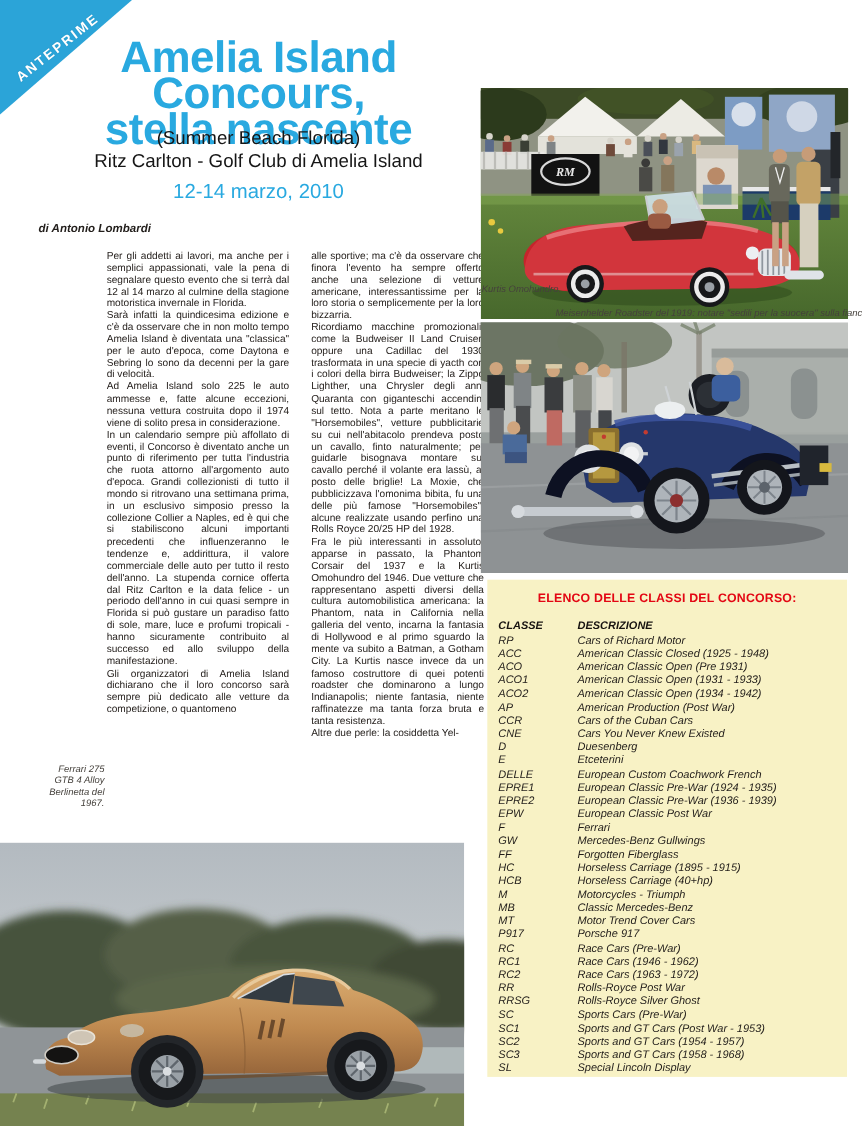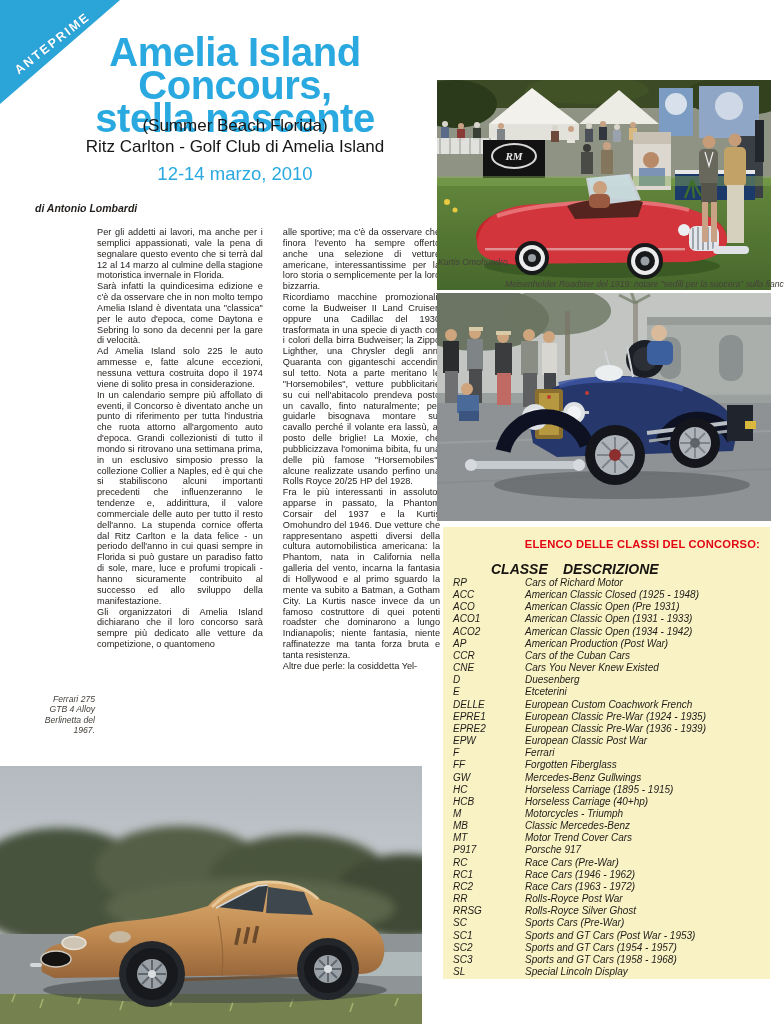--- a/index.html
+++ b/index.html
@@ -55,25 +55,25 @@
   .photo-1 { top:40px;  left:437px; width:334px; height:210px;margin-top:40px; }
   .photo-2 { top:293px; left:437px; width:334px; height:228px; }
   .photo-3 { top:766px; left:0;     width:422px; height:258px; }
   .photo svg { display:block; width:100%; height:100%; }
   
   .panel {
     position:absolute; top:527px; left:443px; width:327px; height:452px;
     background:#f8f2c5; box-sizing:border-box; padding:11px 10px 0 10px;
   }
   .panel-title {
-    text-align:right; color:#e30613; font-weight:bold; font-size:11.2px;
+    text-align:center; color:#e30613; font-weight:bold; font-size:11.2px;
     letter-spacing:0.2px; margin-bottom:13px;
   }
   .class-header, .class-row { display:flex; }
-  .class-header { font-weight:bold; font-style:italic; font-size:14px; line-height:13px; margin-bottom:1px; color:#171310;margin-left:38px; }
+  .class-header { font-weight:bold; font-style:italic; font-size:10px; line-height:13px; margin-bottom:1px; color:#171310; }
   .class-header .c-code, .class-row .c-code { width:72px; flex:none; }
   .class-row { font-size:10px; line-height:12.15px; color:#201c19;font-style:italic; }
 </style>
 </head>
 <body>
 
 <div class="page">
 
   <div class="ribbon"></div>
   <div class="ribbon-label">ANTEPRIME</div>
@@ -386,27 +386,27 @@
           <span class="c-code">EPW</span>
           <span class="c-desc">European Classic Post War</span>
         </div>
 
         <div class="class-row">
           <span class="c-code">F</span>
           <span class="c-desc">Ferrari</span>
         </div>
 
         <div class="class-row">
+          <span class="c-code">GW</span>
+          <span class="c-desc">Mercedes-Benz Gullwings</span>
+        </div>
+
+        <div class="class-row">
           <span class="c-code">FF</span>
           <span class="c-desc">Forgotten Fiberglass</span>
-        </div>
-
-        <div class="class-row">
-          <span class="c-code">GW</span>
-          <span class="c-desc">Mercedes-Benz Gullwings</span>
         </div>
 
         <div class="class-row">
           <span class="c-code">HC</span>
           <span class="c-desc">Horseless Carriage (1895 - 1915)</span>
         </div>
 
         <div class="class-row">
           <span class="c-code">HCB</span>
           <span class="c-desc">Horseless Carriage (40+hp)</span>

